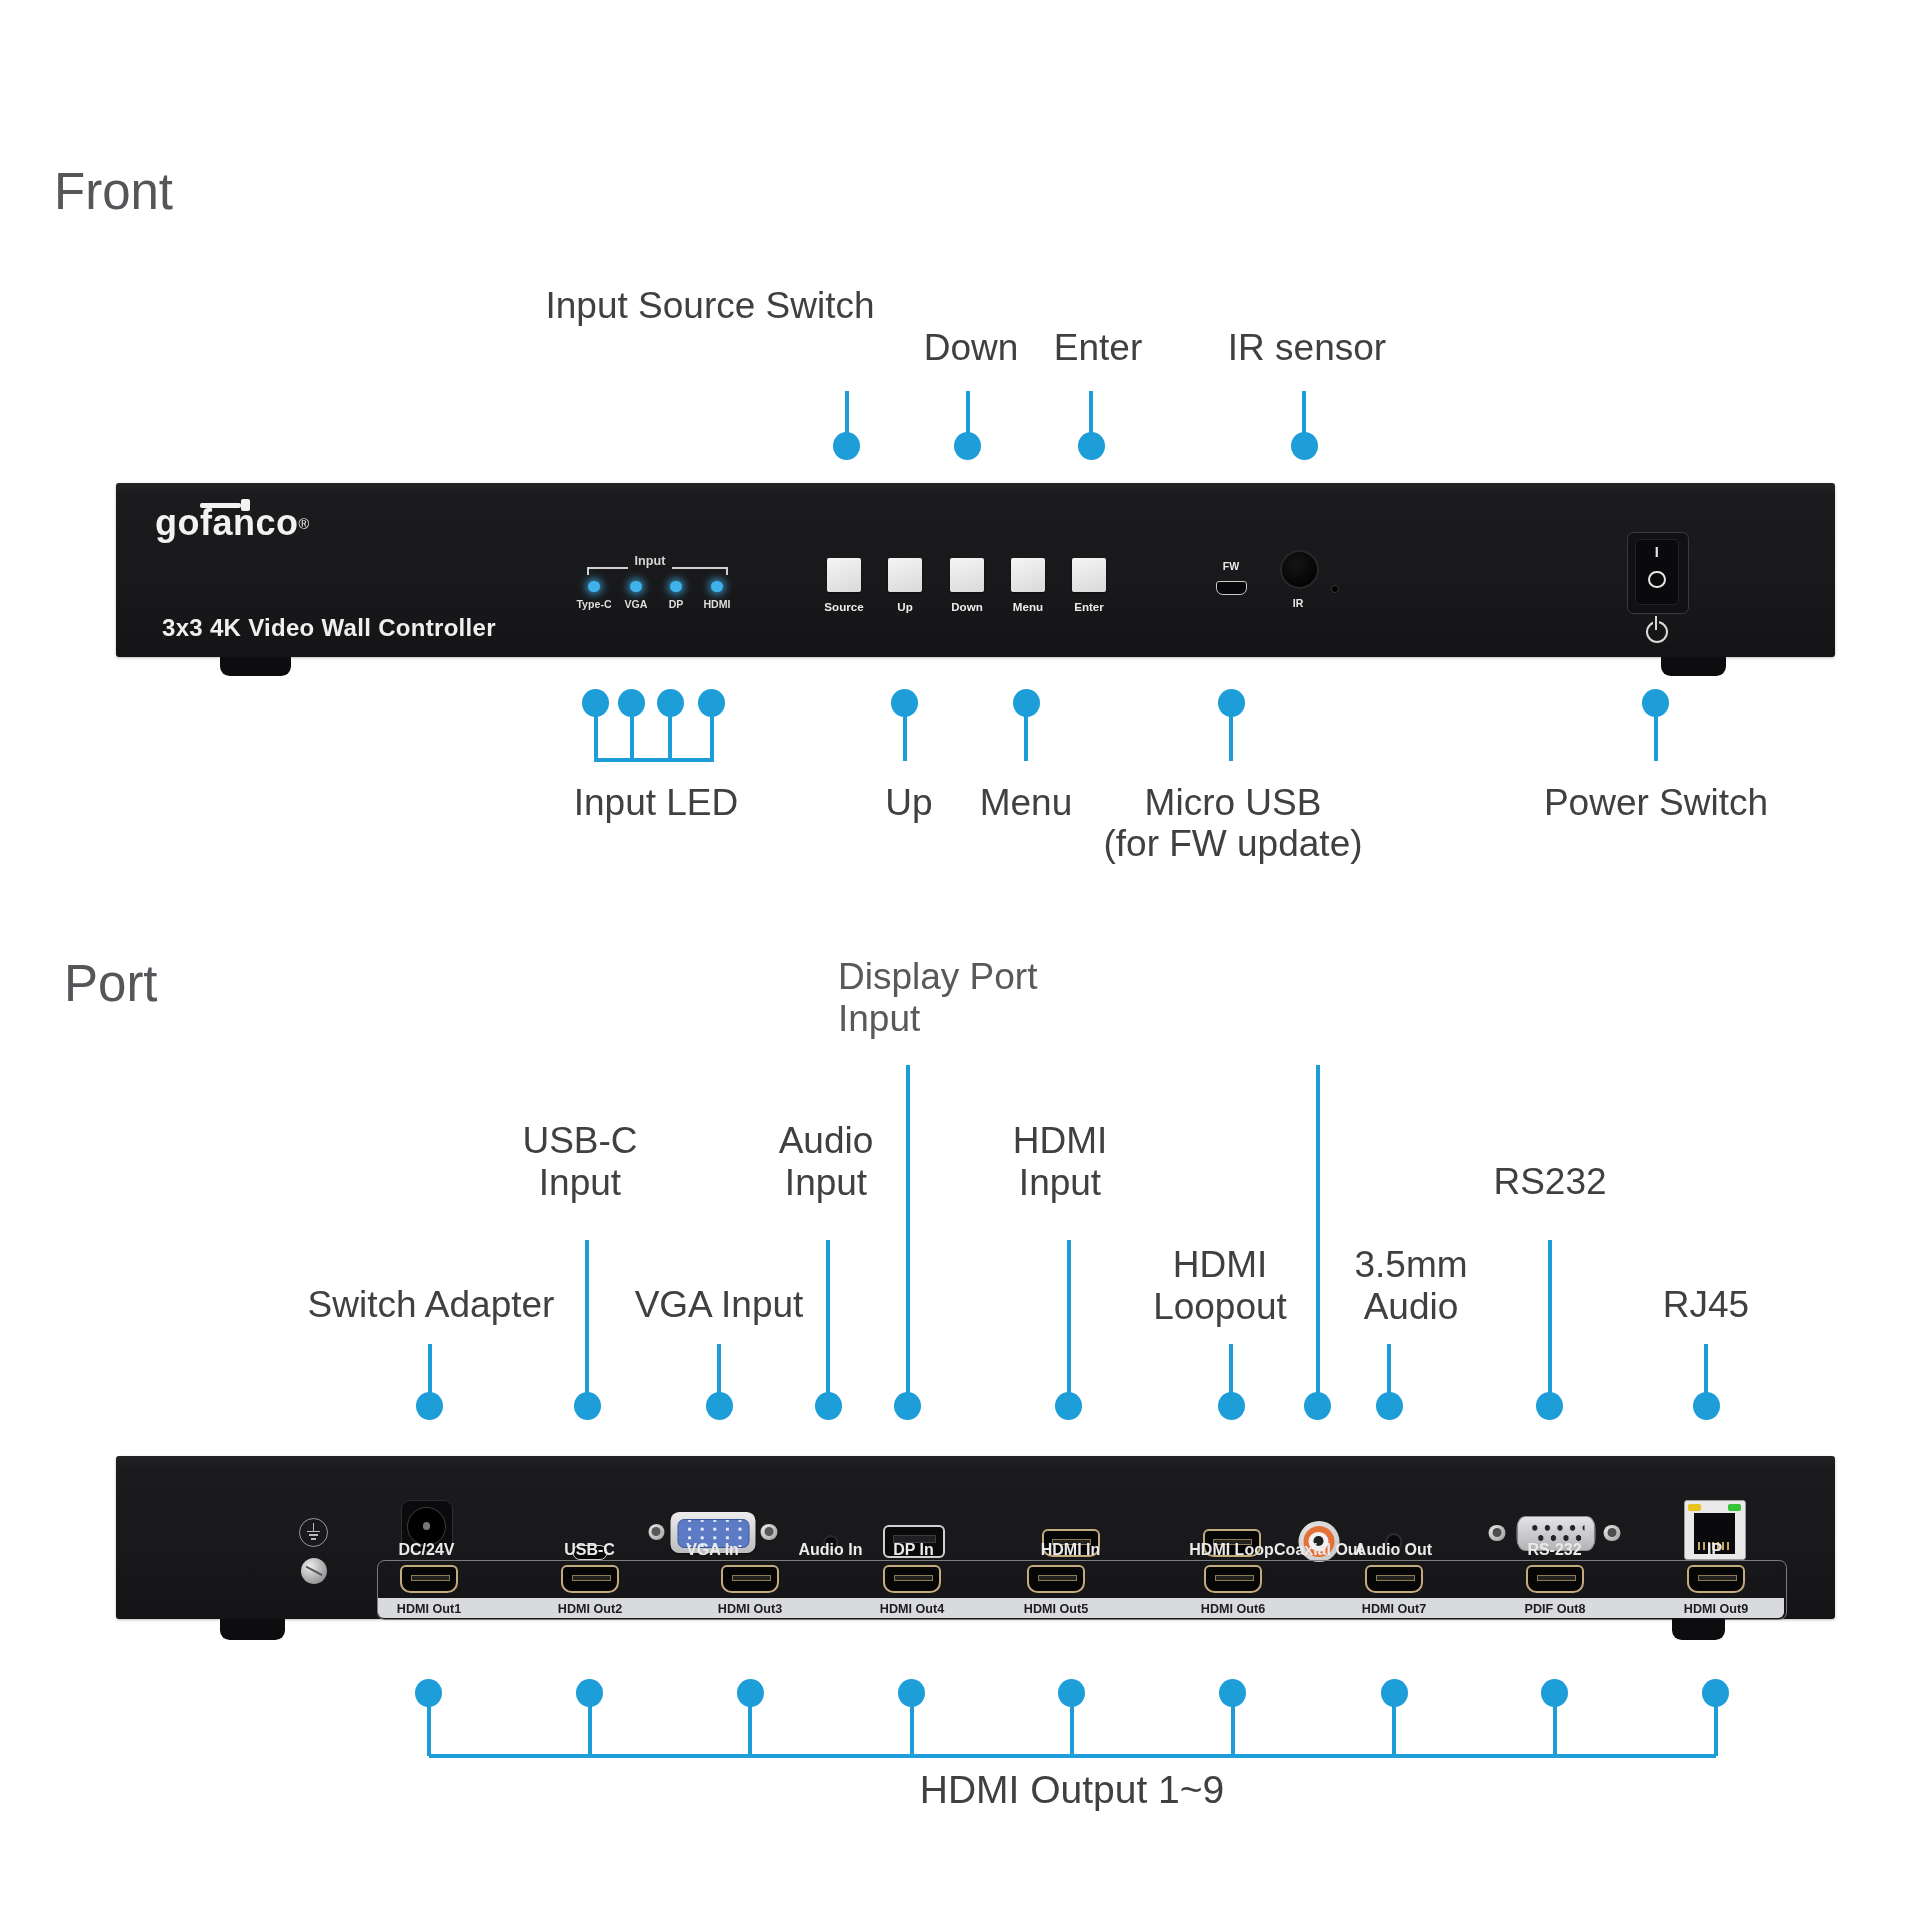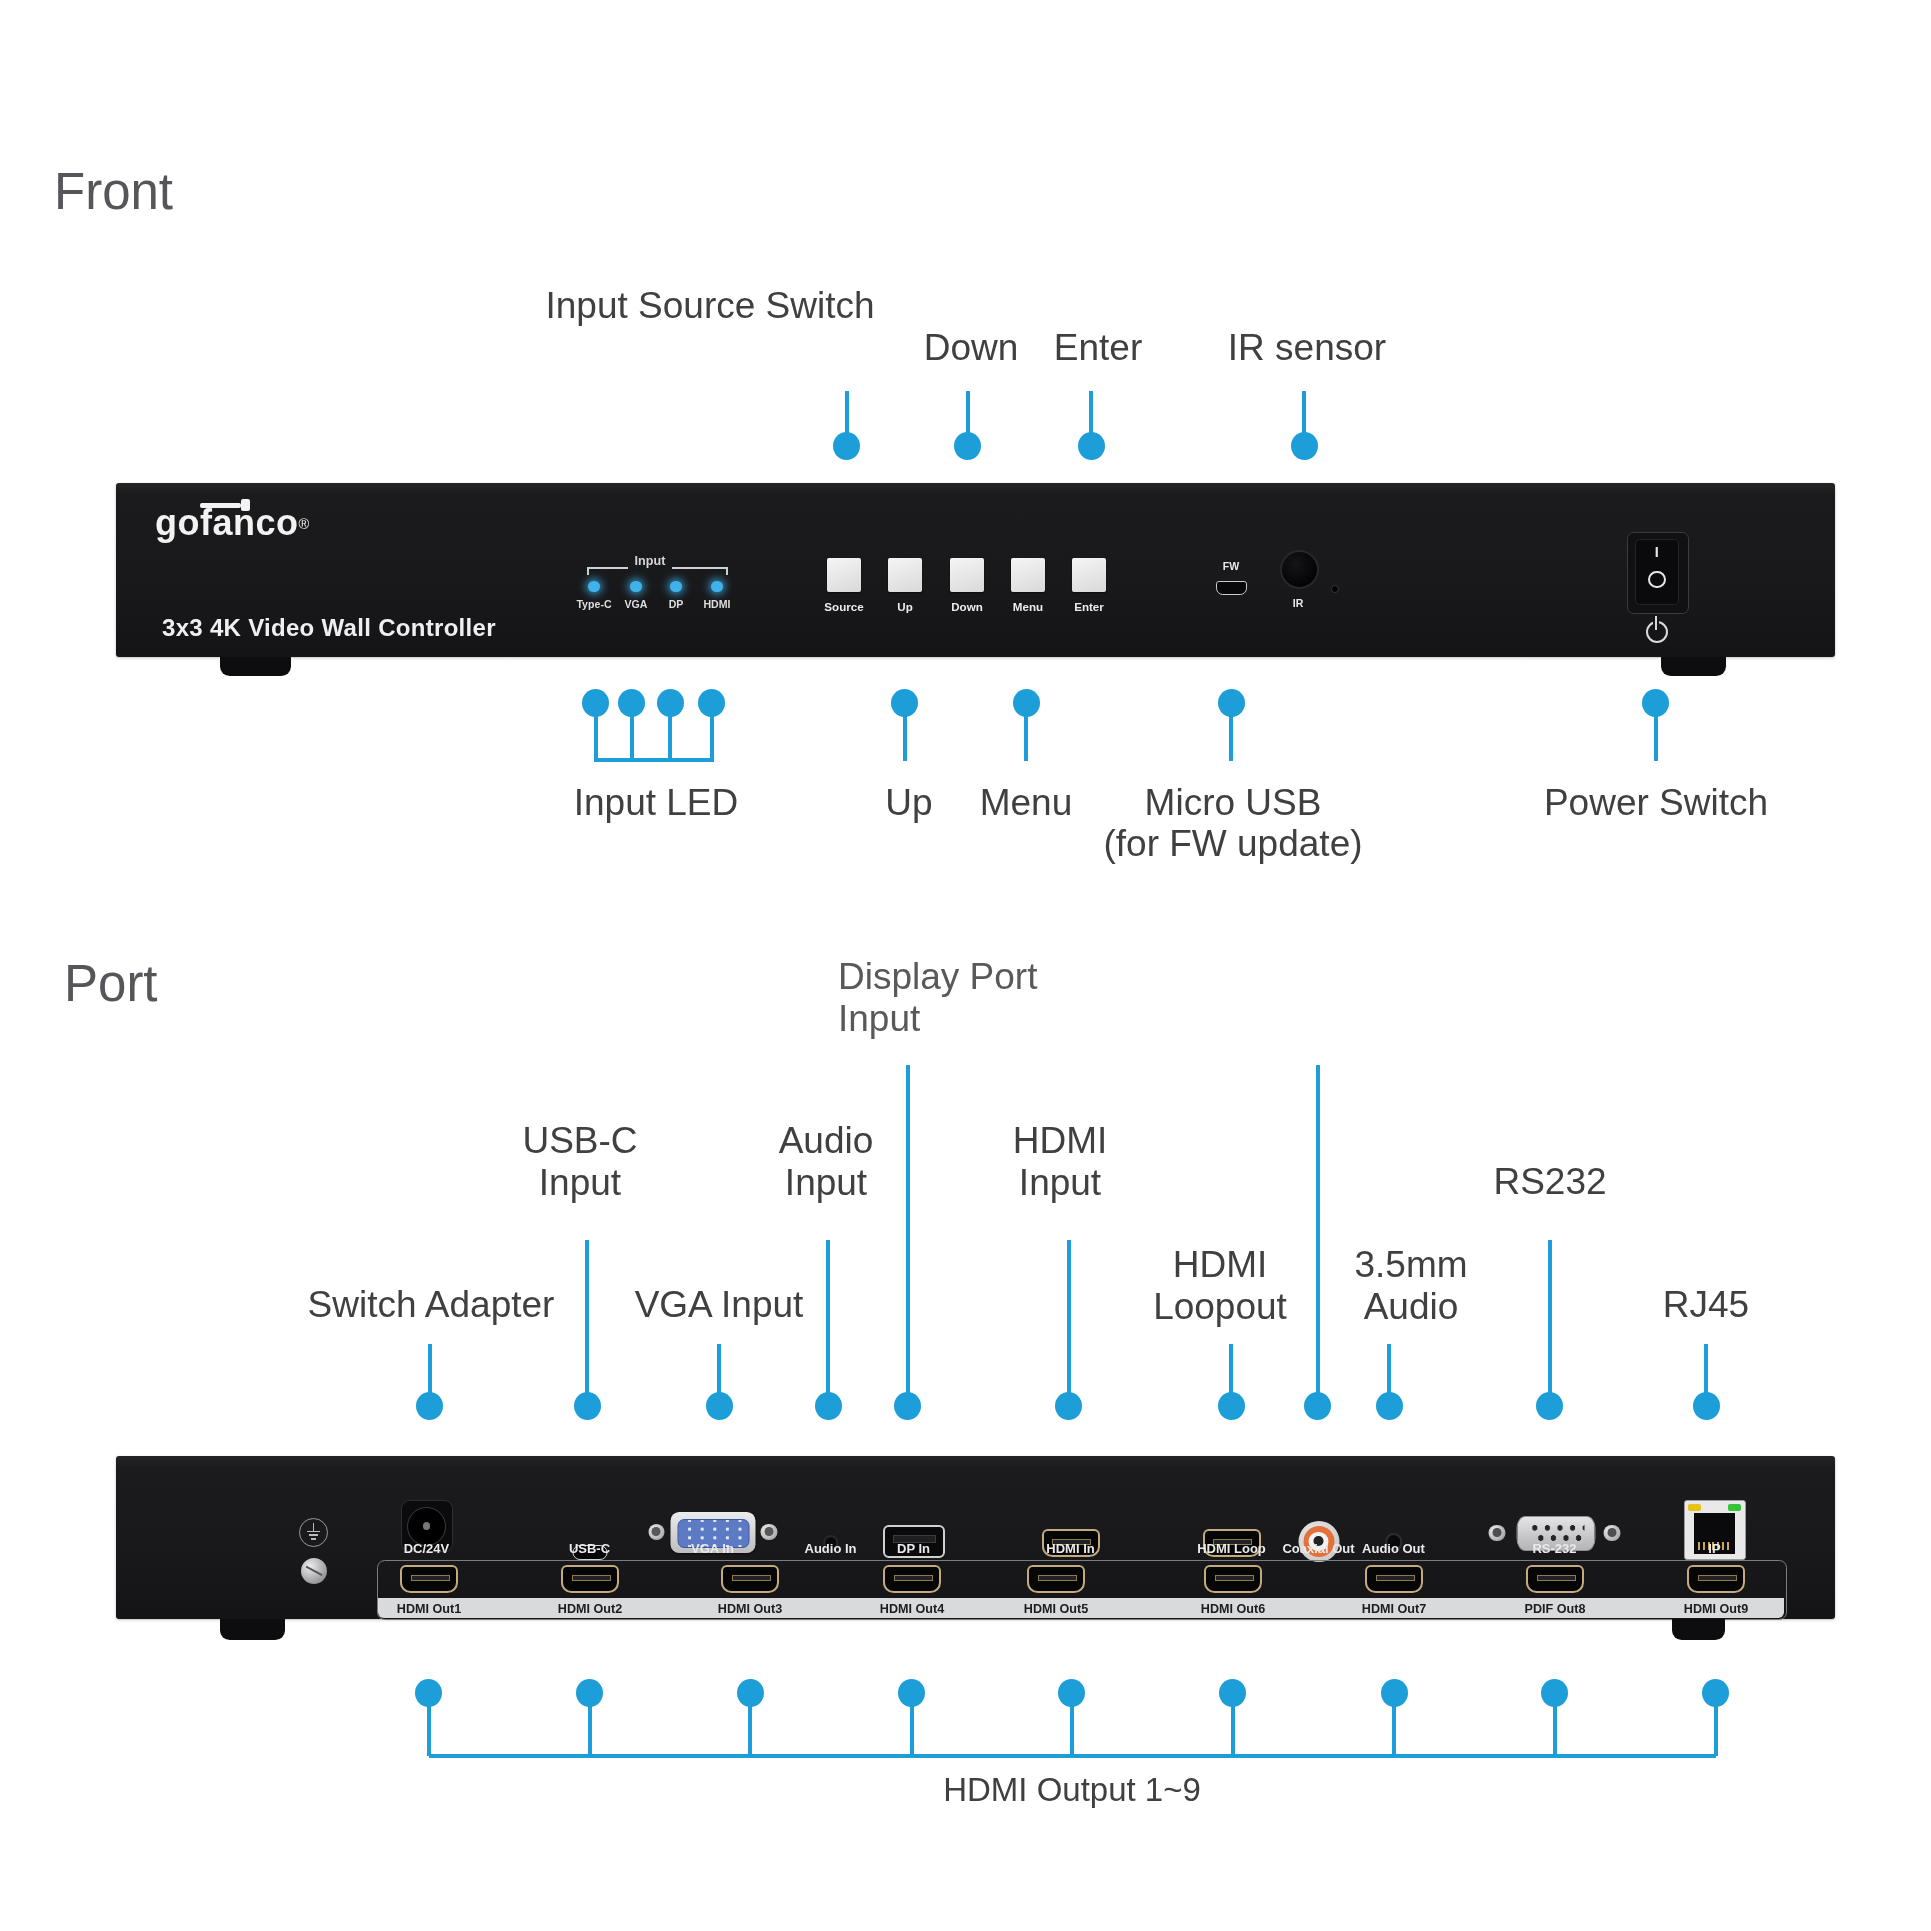--- a/index.html
+++ b/index.html
@@ -5,21 +5,21 @@
   html,body{margin:0;padding:0;background:#fff;}
   #page{position:relative;width:1931px;height:1931px;background:#ffffff;overflow:hidden;
         font-family:"Liberation Sans",sans-serif;}
 
   
   .title{position:absolute;font-size:51px;color:#55565a;letter-spacing:0;}
   .lbl{position:absolute;transform:translateX(-50%);text-align:center;color:#404040;
        font-size:37px;line-height:42px;white-space:nowrap;}
   .lbl-left{position:absolute;text-align:left;color:#58595b;font-size:37px;line-height:42px;white-space:nowrap;}
   .lbl .ln,.lbl-left .ln{display:block;}
-  .big{font-size:33px;text-align:center;}
+  .big{font-size:39px;text-align:center;}
 
   
   .pin-line{position:absolute;width:3.9px;background:var(--accent,#1d9ed9);}
   .pin-dot{position:absolute;width:27px;height:28px;border-radius:50%;background:var(--accent,#1d9ed9);}
   .pin-bracket{position:absolute;height:3.9px;background:var(--accent,#1d9ed9);}
 
   
   .device{position:absolute;left:116px;width:1719px;border-radius:2.9px;
           background:linear-gradient(180deg,#242426 0%,#1b1b1d 7%,#19191b 55%,#141416 100%);
           box-shadow:0 1px 2.9px rgba(0,0,0,.25);}
@@ -68,21 +68,21 @@
 
   
   .gnd{position:absolute;left:183px;top:62px;width:27px;height:27px;border:1.9px solid #9a9a9c;border-radius:50%;}
   .gnd i{position:absolute;background:#b9b9bb;display:block;}
   .screw{position:absolute;left:185px;top:102px;width:26px;height:26px;border-radius:50%;
          background:radial-gradient(circle at 35% 32%,#ededed,#a0a0a2 65%,#707072);}
   .screw i{position:absolute;left:3.9px;top:11.6px;width:18.3px;height:2.4px;background:#555;display:block;transform:rotate(28deg);}
 
   .bport{position:absolute;width:145px;top:23px;height:97px;}
   .pglyph{position:absolute;left:50%;transform:translateX(-50%);}
-  .plabel{position:absolute;top:62px;width:100%;text-align:center;color:#eaeaea;font-size:13px;font-weight:bold;}
+  .plabel{position:absolute;top:62px;width:100%;text-align:center;color:#eaeaea;font-size:16px;font-weight:bold;}
 
   .dc{top:21px;width:50px;height:50px;background:#0b0b0d;border:1px solid #2f2f31;border-radius:8.7px;}
   .dc .c1{width:37px;height:37px;border-radius:50%;margin:5.8px auto;background:#000;border:1.9px solid #3e3e40;position:relative;}
   .dc .c2{position:absolute;left:14.5px;top:14.5px;width:7.7px;height:7.7px;border-radius:50%;background:#77777a;}
 
   .usbc{top:66px;width:33px;height:12.6px;background:#060608;border:1.9px solid #d3d3d3;border-radius:7.7px;}
 
   .vga-asm{top:33px;width:129px;height:44px;}
   .vga-shell{position:absolute;left:22px;top:0;width:85px;height:41px;border-radius:8.7px;
              background:linear-gradient(#ececec,#bdbdbf);box-shadow:0 1px 1.9px rgba(0,0,0,.5);}

